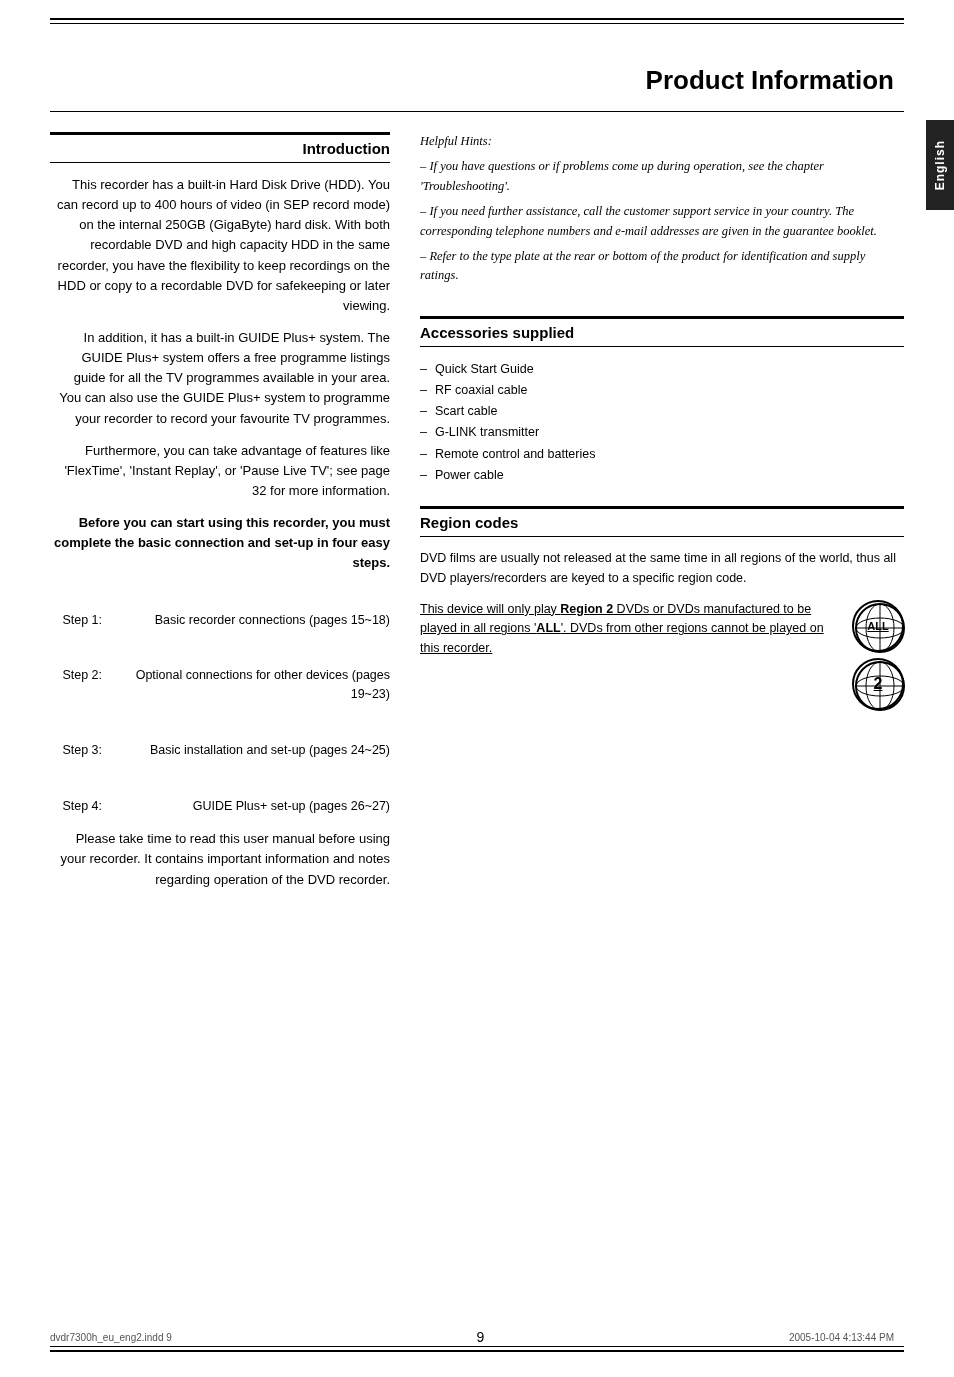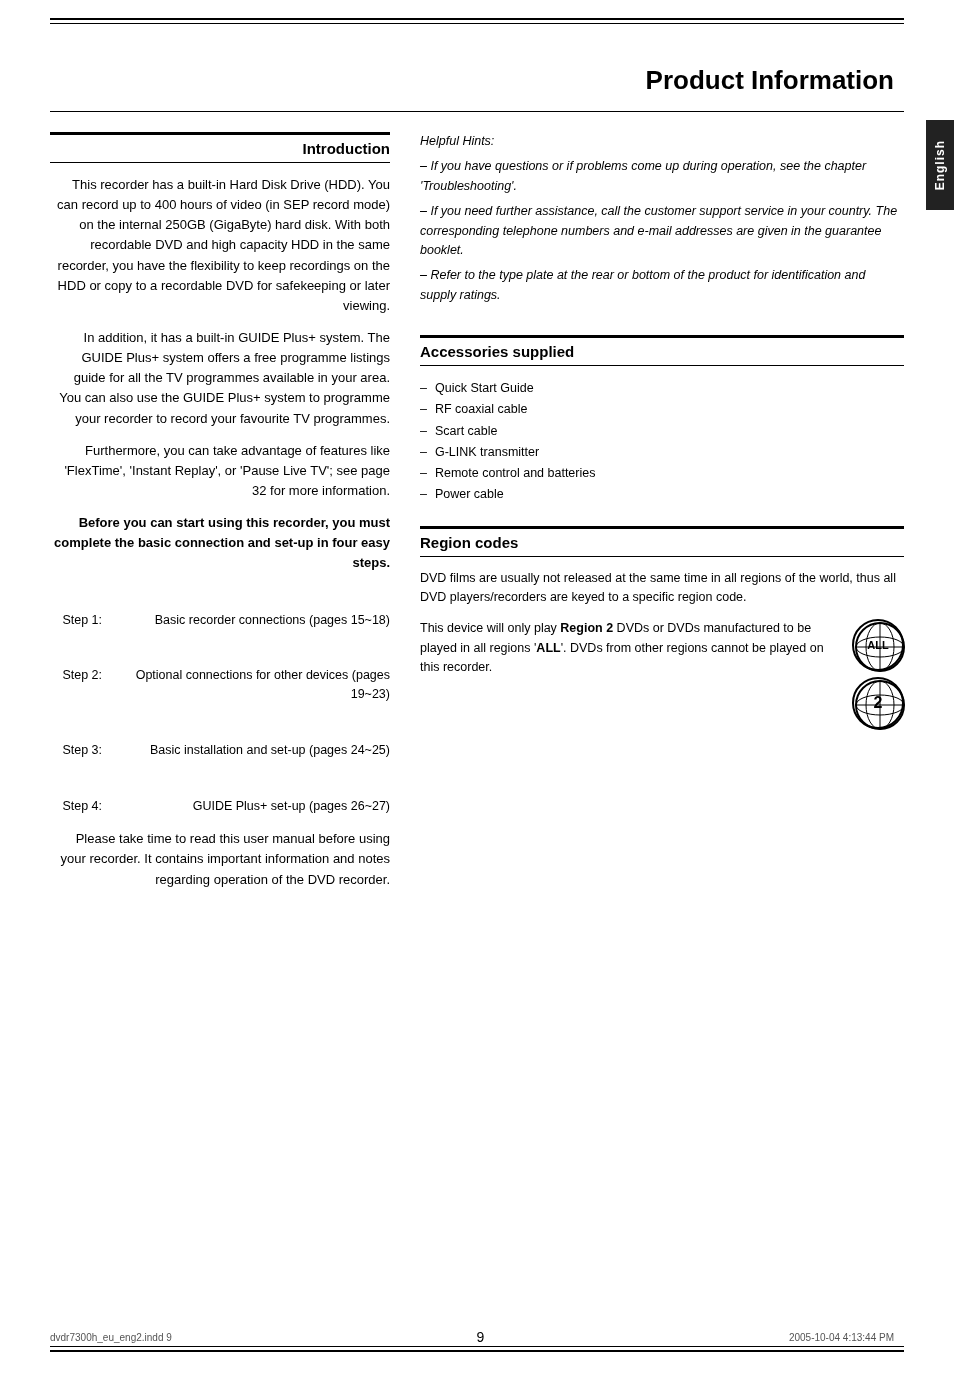--- a/index.html
+++ b/index.html
@@ -140,20 +140,21 @@
     .step-content {
       flex: 1;
     }
 
     
     .helpful-hints {
       font-style: italic;
       font-size: 12.5px;
       line-height: 1.55;
       margin-bottom: 16px;
+      font-family: Liberation Serif, serif;
     }
     .helpful-hints p {
       margin-bottom: 6px;
     }
 
     
     .accessories-list {
       list-style: none;
       padding: 0;
       margin-bottom: 16px;
@@ -176,20 +177,21 @@
     .region-text {
       font-size: 12.5px;
       line-height: 1.55;
       margin-bottom: 12px;
     }
 
     .region-bottom {
       display: flex;
       gap: 12px;
       align-items: flex-start;
+      text-decoration: underline;
     }
 
     .region-desc {
       flex: 1;
       font-size: 12.5px;
       line-height: 1.55;
     }
 
     .region-icons {
       display: flex;

